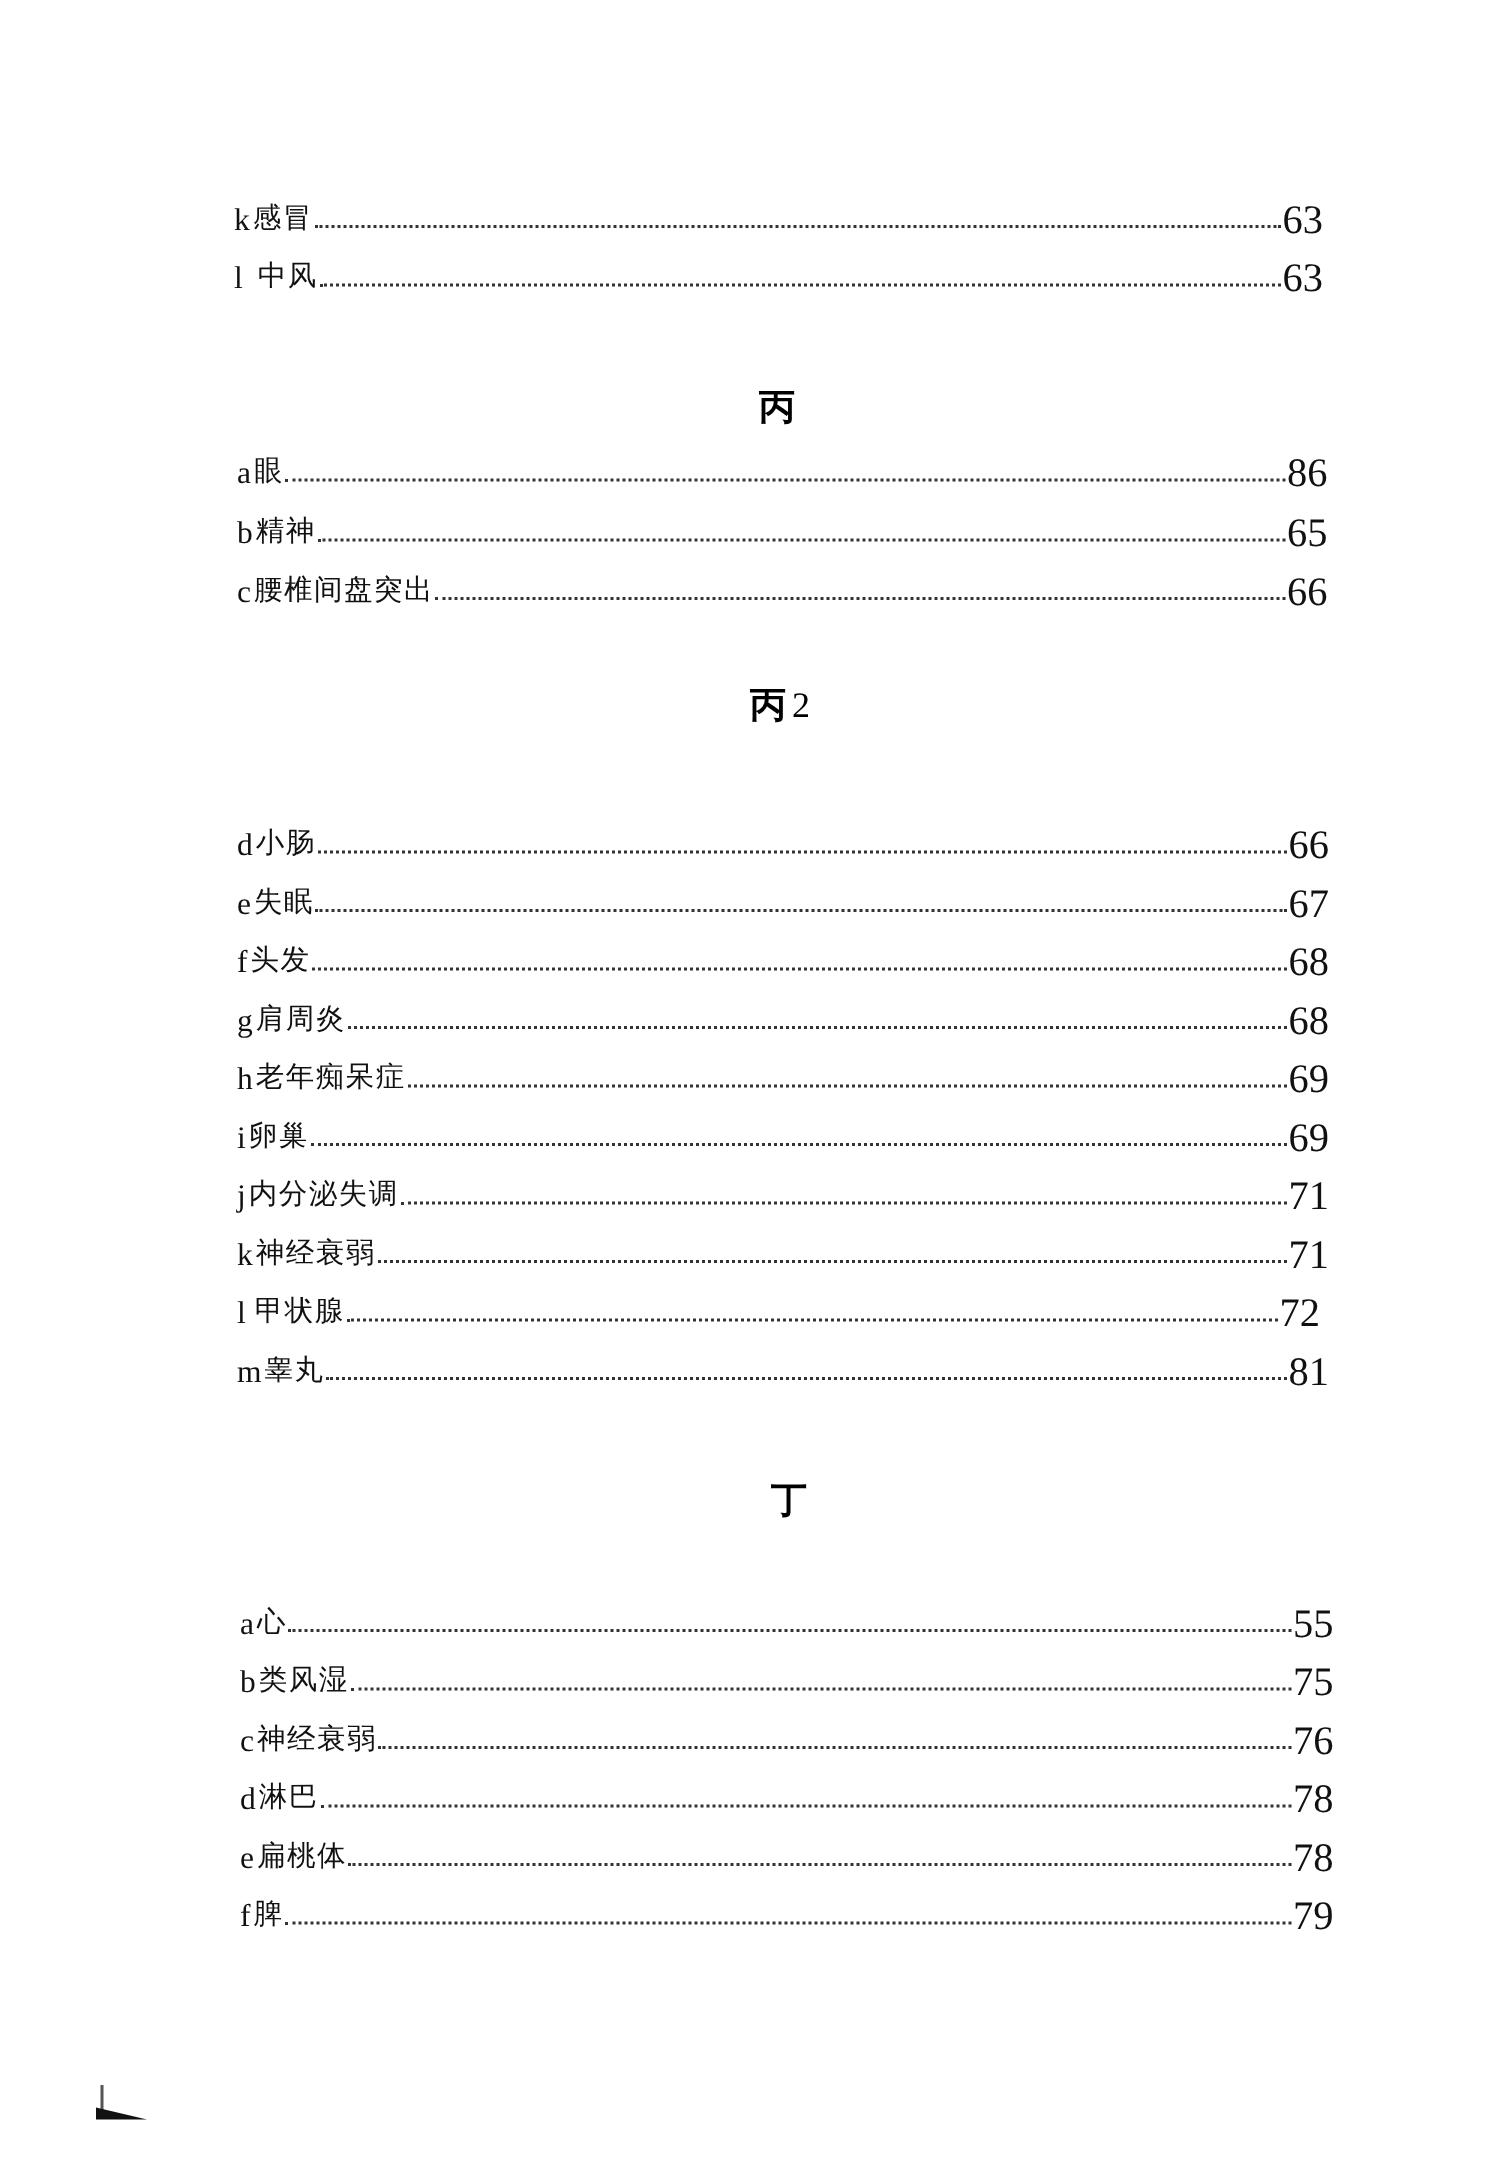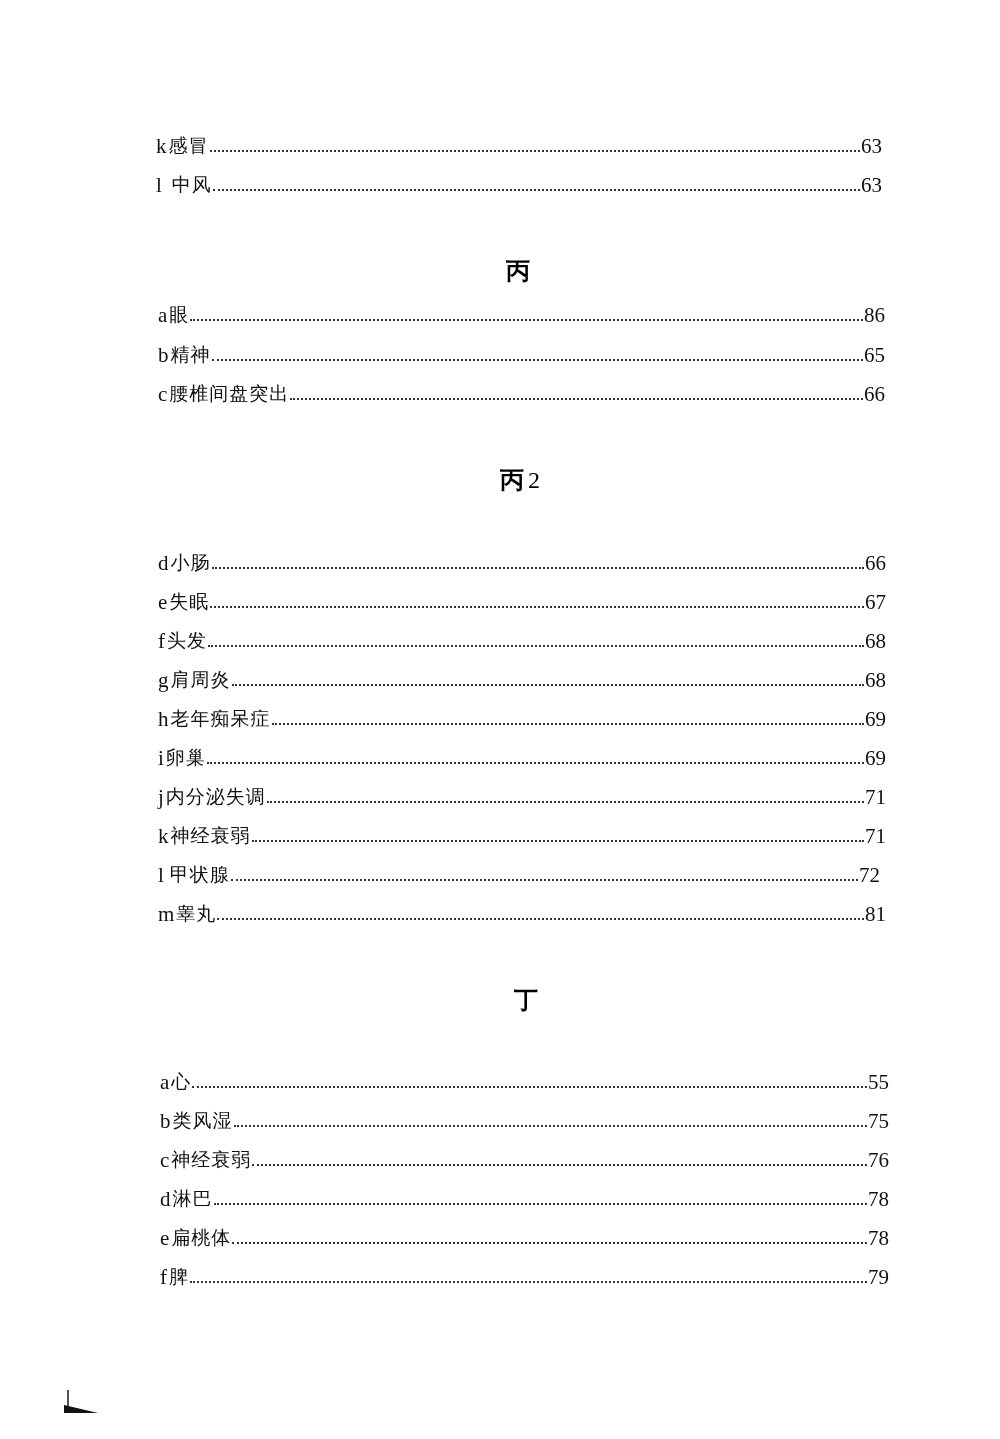--- a/index.html
+++ b/index.html
@@ -41,21 +41,21 @@
       letter-spacing: 1px;
     }
     .toc-row .leader {
       flex: 1;
       border-bottom: 2px dotted #333333;
       margin: 0 1px 6px 1px;
       height: 1px;
     }
     .toc-row .page-num {
       font-family: "Liberation Serif", serif;
-      font-size: 21px;
+      font-size: 27px;
     }
     .section-heading {
       position: absolute;
       font-family: "DejaVu Sans", sans-serif;
       font-weight: bold;
       font-size: 24px;
       line-height: 30px;
       color: #000000;
       white-space: nowrap;
     }
@@ -116,21 +116,21 @@
     <span class="leader"></span>
     <span class="page-num">65</span>
   </div>
   <div class="toc-row" style="left:158px; top:376px; width:727px;">
     <span class="letter">c</span>
     <span class="title">腰椎间盘突出</span>
     <span class="leader"></span>
     <span class="page-num">66</span>
   </div>
 
-  <div class="section-heading" style="left:500px; top:465px;">
+  <div class="section-heading" style="left:500px; top:455px;">
     <span>丙</span><span class="num">2</span>
   </div>
   <div class="toc-row" style="left:158px; top:545px; width:728px;">
     <span class="letter">d</span>
     <span class="title">小肠</span>
     <span class="leader"></span>
     <span class="page-num">66</span>
   </div>
   <div class="toc-row" style="left:158px; top:584px; width:728px;">
     <span class="letter">e</span>

